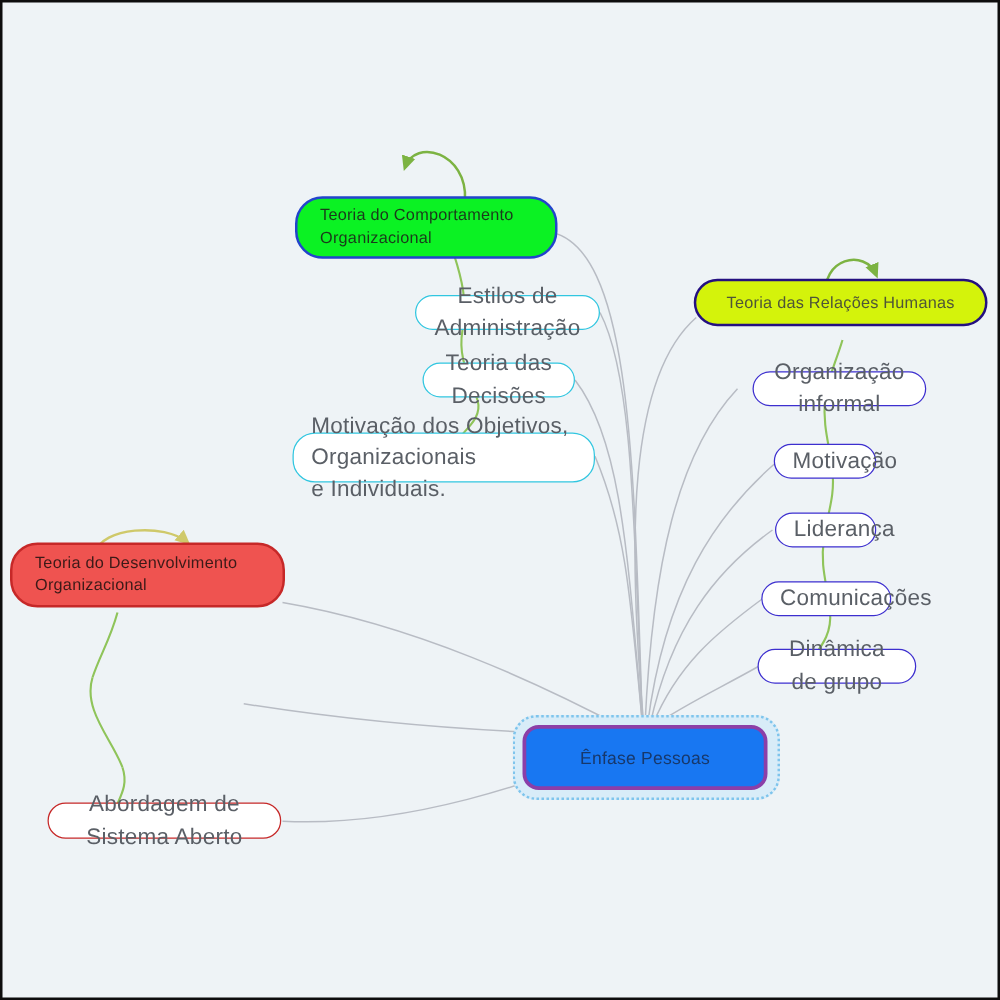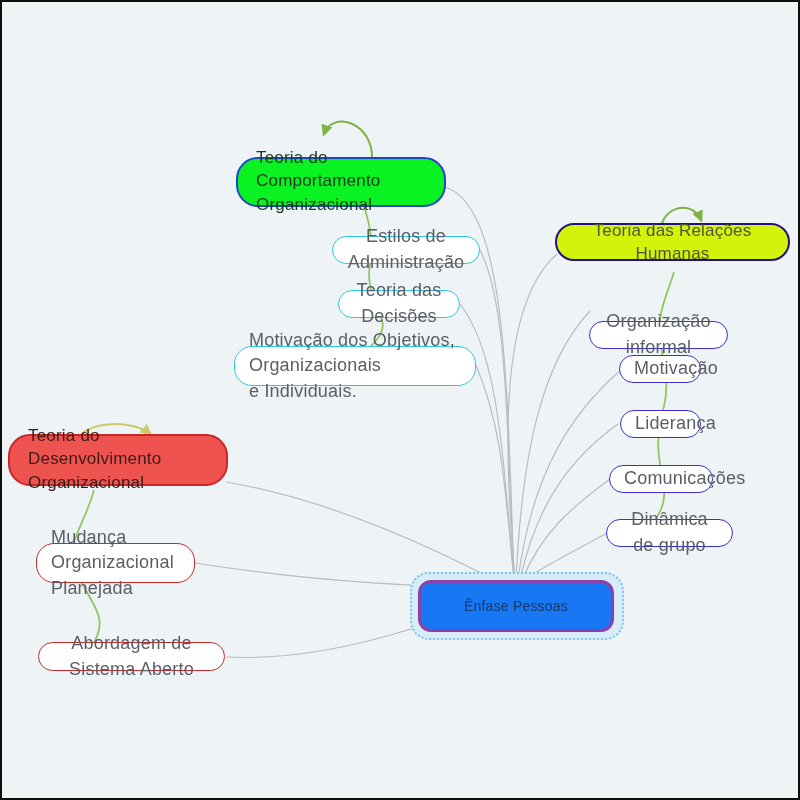--- a/index.html
+++ b/index.html
@@ -55,21 +55,21 @@
     border-radius: 19px;
     border: 2px dotted #7ec4ec;
     background: #d8ecf8;
     box-sizing: border-box;
   }
 
   
   .node.parent {
     border-radius: 22px;
     border-width: 2px;
-    font-size: 17px;
+    font-size: 13px;
     padding: 6px 14px 8px 18px;
     line-height: 1.38;
   }
   .node.parent.single {
     justify-content: center;
     text-align: center;
     padding: 6px 18px;
   }
 
   
@@ -168,21 +168,21 @@
   <div class="node leaf" style="left:232px; top:344px; width:242px; height:40px; border-color:#31c6e0;">
     <span class="node-label">Motivação dos Objetivos, Organizacionais
 e Individuais.</span>
   </div>
 
   <div class="node parent single" style="left:553px; top:221px; width:235px; height:38px;
               background:#d4f30b; border-color:#241080; color:#4e5538;">
     <span class="node-label">Teoria das Relações Humanas</span>
   </div>
 
-  <div class="node leaf center-text" style="left:587px; top:295px; width:139px; height:28px; border-color:#3d2fcf;margin-top:24px;">
+  <div class="node leaf center-text" style="left:600px; top:295px; width:139px; height:28px; border-color:#3d2fcf;">
     <span class="node-label">Organização informal</span>
   </div>
 
   <div class="node leaf center-text" style="left:617px; top:353px; width:82px; height:28px; border-color:#3d2fcf;">
     <span class="node-label">Motivação</span>
   </div>
 
   <div class="node leaf center-text" style="left:618px; top:408px; width:81px; height:28px; border-color:#3d2fcf;">
     <span class="node-label">Liderança</span>
   </div>
@@ -194,22 +194,18 @@
   <div class="node leaf center-text" style="left:604px; top:517px; width:127px; height:28px; border-color:#3d2fcf;">
     <span class="node-label">Dinâmica de grupo</span>
   </div>
 
   <div class="node parent" style="left:6px; top:432px; width:220px; height:52px;
               background:#ef5350; border-color:#c62828; color:#3c1a18;">
     <span class="node-label">Teoria do Desenvolvimento
 Organizacional</span>
   </div>
 
-  <div class="node leaf" style="left:34px; top:541px; width:159px; height:40px; border-color:#c62828;">
-    <span class="node-label">Mudança Organizacional
-Planejada</span>
-  </div>
 
   <div class="node leaf center-text" style="left:36px; top:640px; width:187px; height:29px; border-color:#c62828;">
     <span class="node-label">Abordagem de Sistema Aberto</span>
   </div>
 
 </div>
 
 </body></html>

